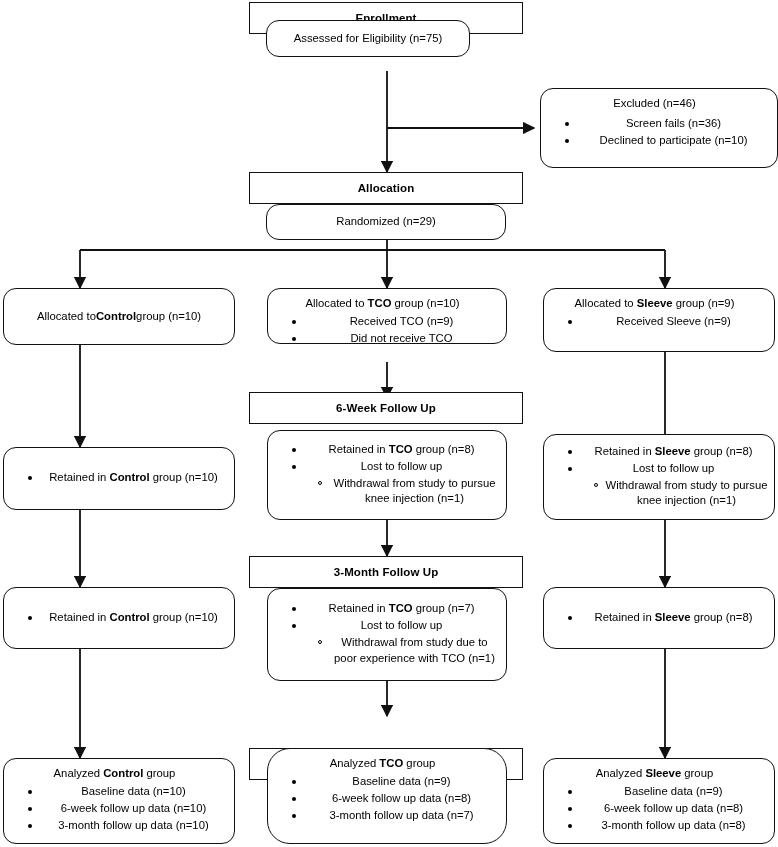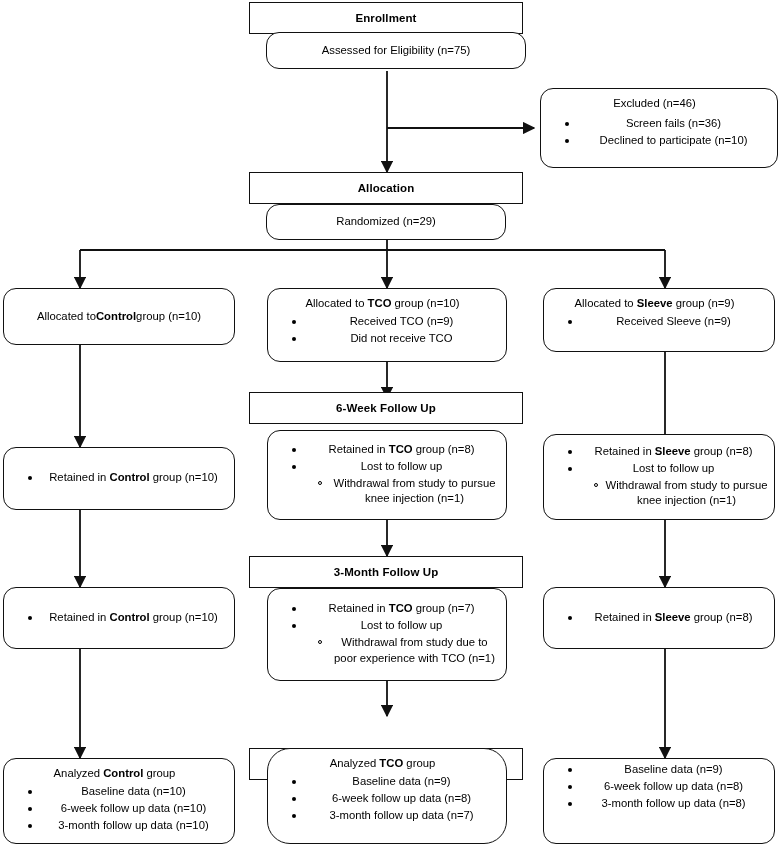--- a/index.html
+++ b/index.html
@@ -100,41 +100,41 @@
   <div class="hdr" style="left:249px;top:172px;width:274px;height:32px;">Allocation</div>
 
   <div class="hdr" style="left:249px;top:2px;width:274px;height:32px;">Enrollment</div>
 
   <div class="hdr" style="left:249px;top:392px;width:274px;height:32px;">6-Week Follow Up</div>
 
   <div class="hdr" style="left:249px;top:556px;width:274px;height:32px;">3-Month Follow Up</div>
 
   <div class="hdr" style="left:249px;top:716px;width:274px;height:32px;margin-top:32px;">Analysis</div>
 
-  <div class="rbox" style="left:266px;top:32px;width:260px;height:37px;">
+  <div class="rbox" style="left:266px;top:20px;width:204px;height:37px;">
     <div class="title only">Assessed for Eligibility (n=75)</div>
   </div>
 
   <div class="rbox" style="left:540px;top:88px;width:238px;height:80px;">
     <div class="title">Excluded (n=46)</div>
     <ul>
         <li class="l1">Screen fails (n=36)</li>
         <li class="l1">Declined to participate (n=10)</li>
       </ul>
   </div>
 
   <div class="rbox" style="left:266px;top:204px;width:240px;height:36px;">
     <div class="title only">Randomized (n=29)</div>
   </div>
 
   <div class="rbox" style="left:3px;top:288px;width:232px;height:57px;">
     <div class="title only">Allocated to <b>Control</b> group (n=10)</div>
   </div>
 
-  <div class="rbox" style="left:267px;top:288px;width:240px;height:74px;">
+  <div class="rbox" style="left:267px;top:288px;width:240px;height:56px;">
     <div class="title">Allocated to <b>TCO</b> group (n=10)</div>
     <ul class="tight">
         <li class="l1">Received TCO (n=9)</li>
         <li class="l1">Did not receive TCO</li>
       </ul>
   </div>
 
   <div class="rbox" style="left:543px;top:288px;width:232px;height:64px;">
     <div class="title">Allocated to <b>Sleeve</b> group (n=9)</div>
     <ul class="tight">
@@ -196,20 +196,21 @@
   <div class="rbox" style="left:267px;top:748px;width:240px;height:96px;border-radius:23px;">
     <div class="title">Analyzed <b>TCO</b> group</div>
     <ul class="tight">
         <li class="l1">Baseline data (n=9)</li>
         <li class="l1">6-week follow up data (n=8)</li>
         <li class="l1">3-month follow up data (n=7)</li>
       </ul>
   </div>
 
   <div class="rbox" style="left:543px;top:758px;width:232px;height:86px;">
+    <div class="title">Analyzed <b>Sleeve</b> group</div>
     <ul class="tight">
         <li class="l1">Baseline data (n=9)</li>
         <li class="l1">6-week follow up data (n=8)</li>
         <li class="l1">3-month follow up data (n=8)</li>
       </ul>
   </div>
 
 </div>
 
 </body></html>

